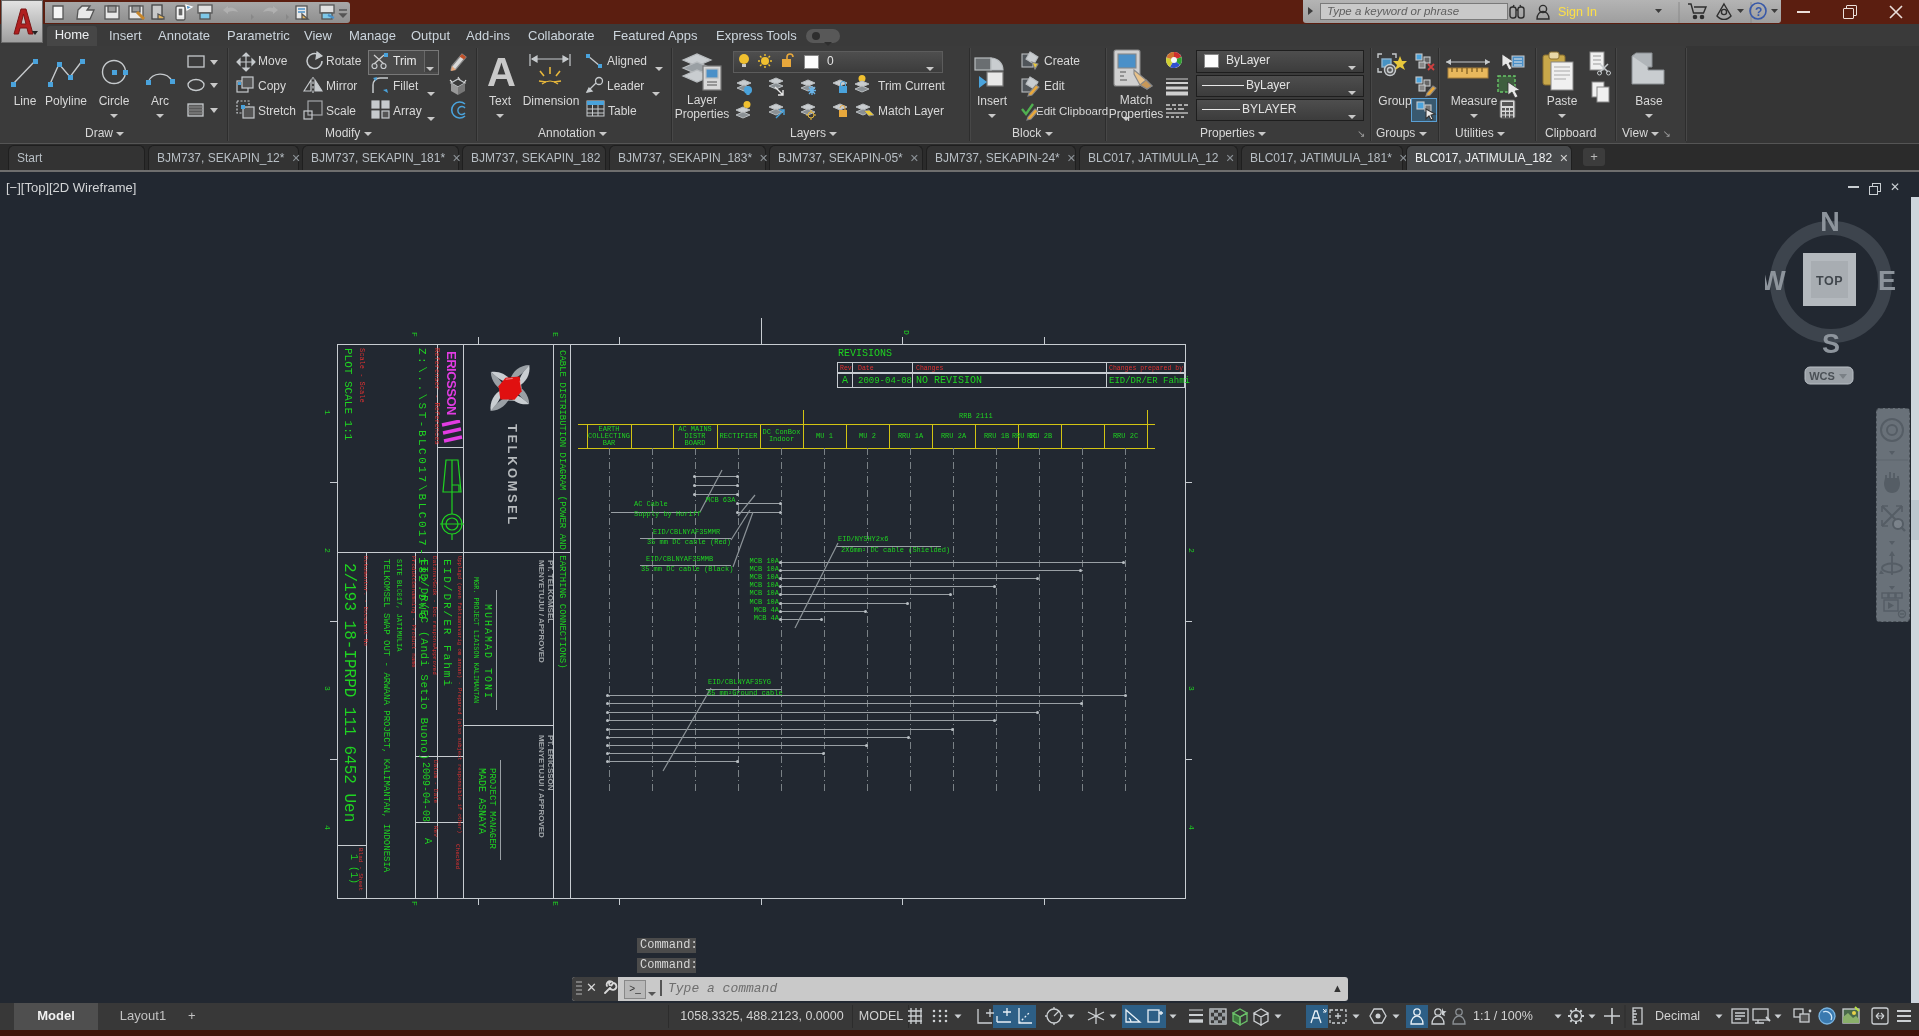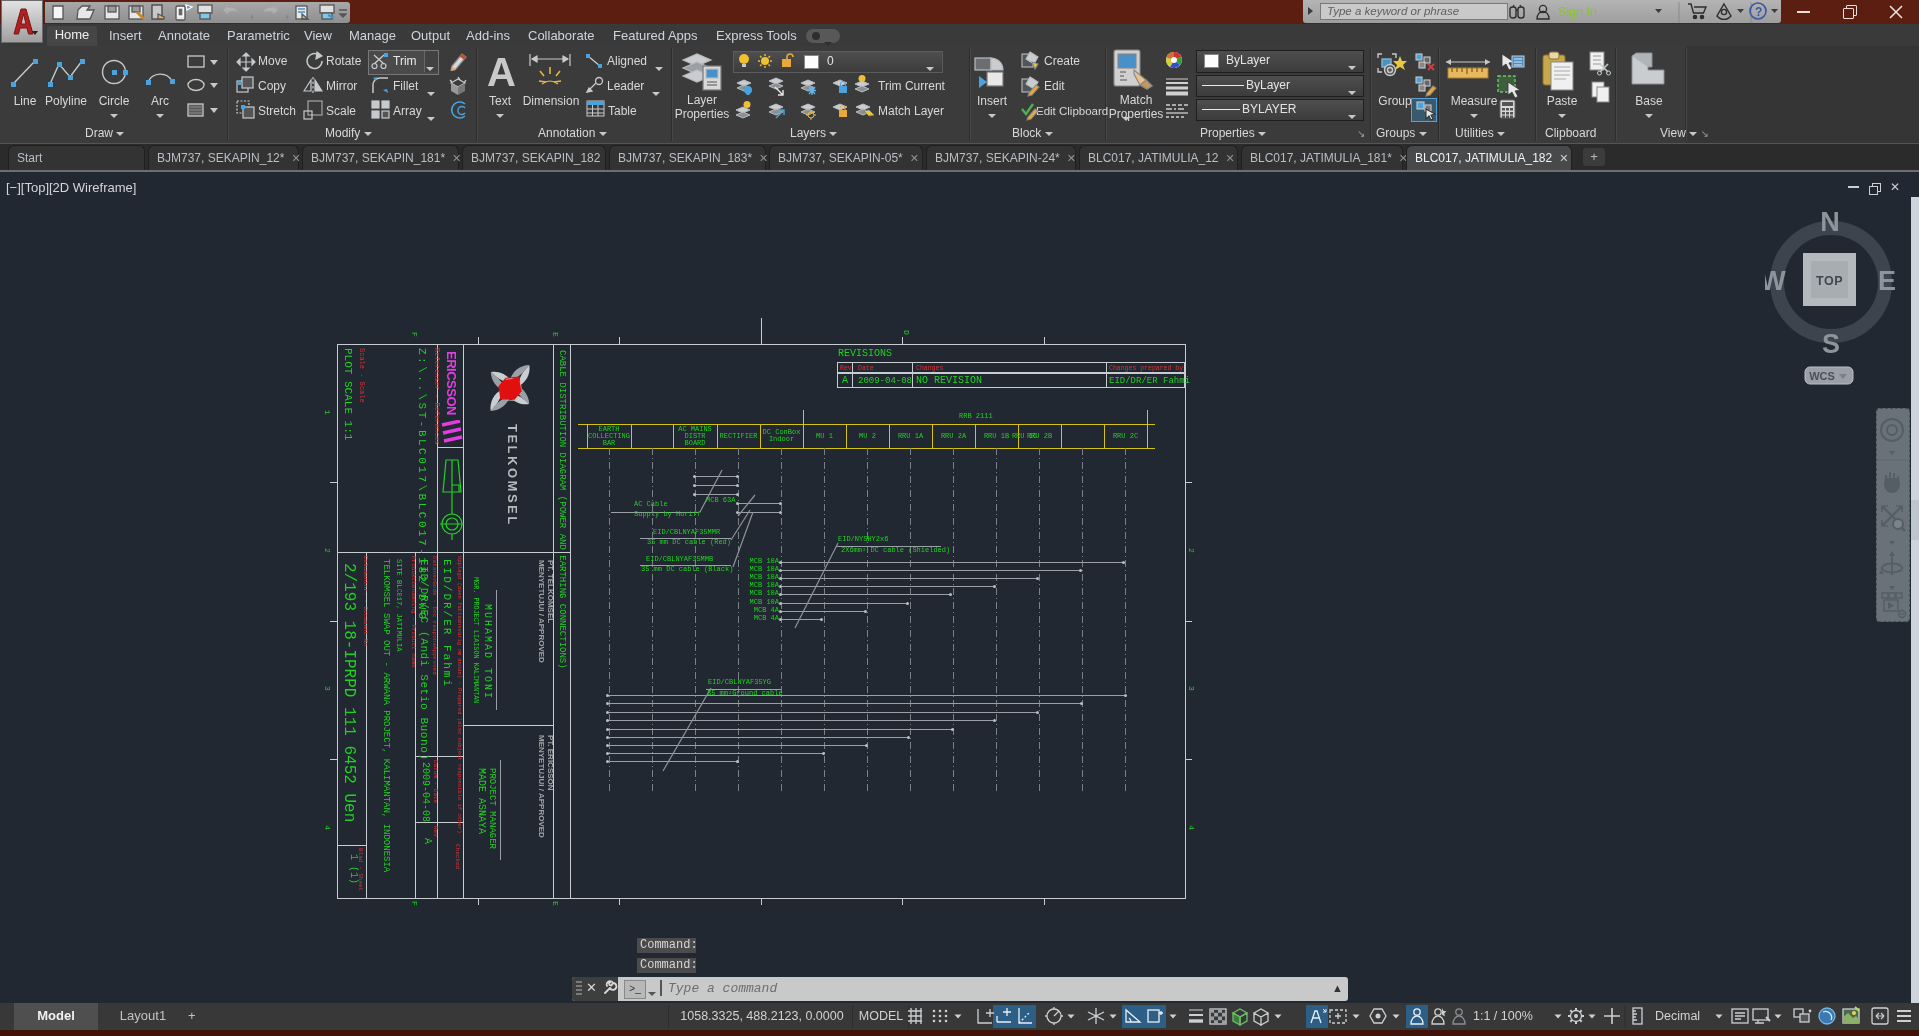--- a/index.html
+++ b/index.html
@@ -96,21 +96,21 @@
           <path d="M8 1 l7 12 a9 9 0 0 1 -14 0z" fill="none"></path>
           <circle cx="8" cy="9" r="2.6"></circle>
         </g>
    <path d="M434 9 l3.5 4 3.5 -4z" fill="#3c3c3c" stroke="none"></path>
    <path d="M448 2 v23" stroke="#8a8a8a" stroke-width="1"></path>
   </g>
   <circle cx="455" cy="11" r="8" fill="none" stroke="#3858a8" stroke-width="1.6"></circle>
   <text x="452" y="15.5" font-size="12" font-weight="bold" fill="#3858a8" font-family="Liberation Sans">?</text>
   <path d="M468 9 l3.5 4 3.5 -4z" fill="#3c3c3c"></path>
  </svg>
- <div class="ab" style="left:1558px;top:5px;color:#84cc16;font-size:12.5px;">Sign In</div>
+ <div class="ab" style="left:1558px;top:5px;color:#fde047;font-size:12.5px;">Sign In</div>
  <div class="ab" style="left:1797px;top:11px;width:13px;height:2px;background:#ecdfda;"></div>
  <div class="ab" style="left:1846px;top:5px;width:9px;height:9px;border:1.5px solid #ecdfda;border-radius:1px;"></div>
  <div class="ab" style="left:1843px;top:8px;width:9px;height:9px;border:1.5px solid #ecdfda;border-radius:1px;background:#5b1e10;"></div>
  <svg class="ab" style="left:1889px;top:5px;" width="14" height="14">
       <path d="M1 1 L13 13 M13 1 L1 13" stroke="#ecdfda" stroke-width="1.6"></path>
     </svg>
 </div>
 <div class="ab" id="tabrow">
  <div class="rtab" style="left:47px;width:50px;background:#464646;border-radius:3px 3px 0 0;top:2px;height:20px;text-align:center;color:#eceff1;">Home</div>
  <div class="rtab" style="left:109px;">Insert</div>
@@ -148,21 +148,21 @@
  <div class="blabel" style="left:85px;top:80px;">Draw <span class="caret"></span></div>
  <div class="blabel" style="left:325px;top:80px;">Modify <span class="caret"></span></div>
  <div class="blabel" style="left:538px;top:80px;">Annotation <span class="caret"></span></div>
  <div class="blabel" style="left:790px;top:80px;">Layers <span class="caret"></span></div>
  <div class="blabel" style="left:1012px;top:80px;">Block <span class="caret"></span></div>
  <div class="blabel" style="left:1200px;top:80px;">Properties <span class="caret"></span></div>
  <div class="blabel" style="left:1357px;top:81px;color:#9a9a9a;font-size:10px;">↘</div>
  <div class="blabel" style="left:1376px;top:80px;">Groups <span class="caret"></span></div>
  <div class="blabel" style="left:1455px;top:80px;">Utilities <span class="caret"></span></div>
  <div class="blabel" style="left:1545px;top:80px;">Clipboard</div>
- <div class="blabel" style="left:1622px;top:80px;margin-left:38px;">View <span class="caret"></span> <span style="color:#9a9a9a;font-size:10px;">↘</span></div>
+ <div class="blabel" style="left:1622px;top:80px;">View <span class="caret"></span> <span style="color:#9a9a9a;font-size:10px;">↘</span></div>
 
  <div class="blabel" style="left:10px;top:48px;width:30px;">Line</div>
  <div class="blabel" style="left:40px;top:48px;width:52px;">Polyline</div>
  <div class="blabel" style="left:94px;top:48px;width:40px;">Circle<br><span class="caret"></span></div>
  <div class="blabel" style="left:140px;top:48px;width:40px;">Arc<br><span class="caret"></span></div>
 
  <div class="slabel" style="left:258px;top:6px;">Move</div>
     <div class="slabel" style="left:326px;top:6px;">Rotate</div>
  <div class="ab" style="left:368px;top:4px;width:69px;height:23px;background:#4a4a4a;border:1px solid #787878;"></div>
  <div class="ab" style="left:424px;top:5px;width:13px;height:21px;background:#424242;border-left:1px solid #686868;"></div>

